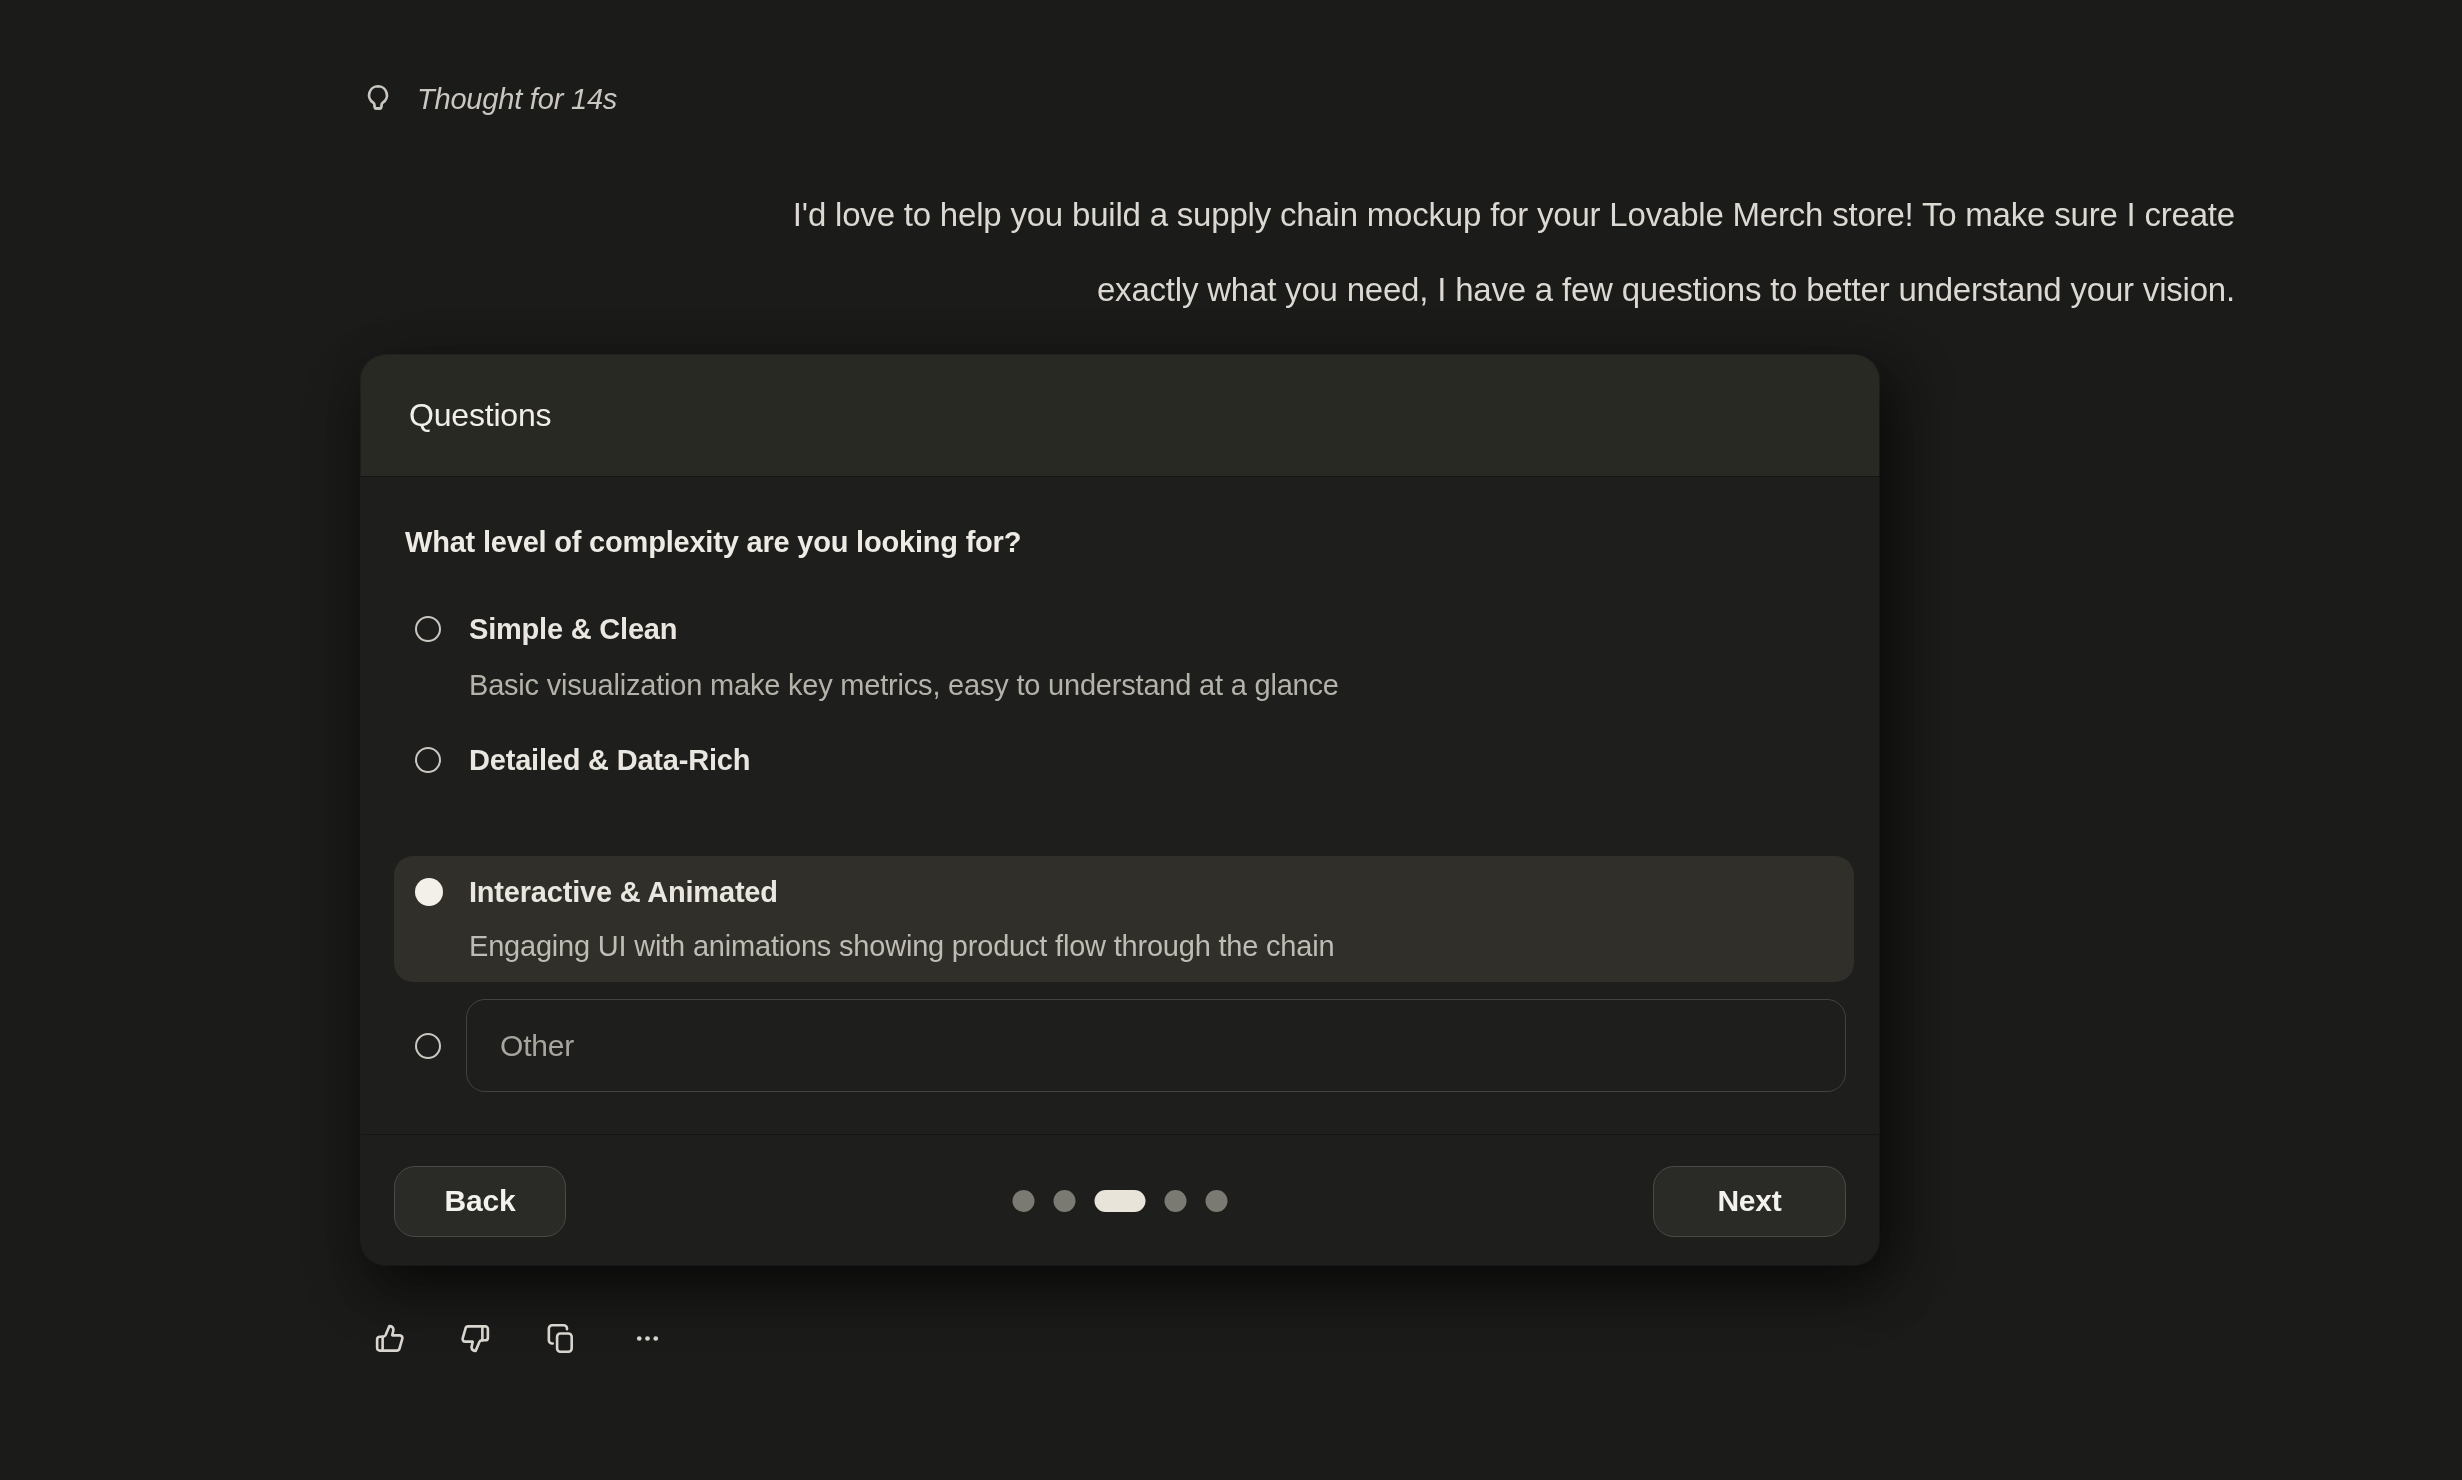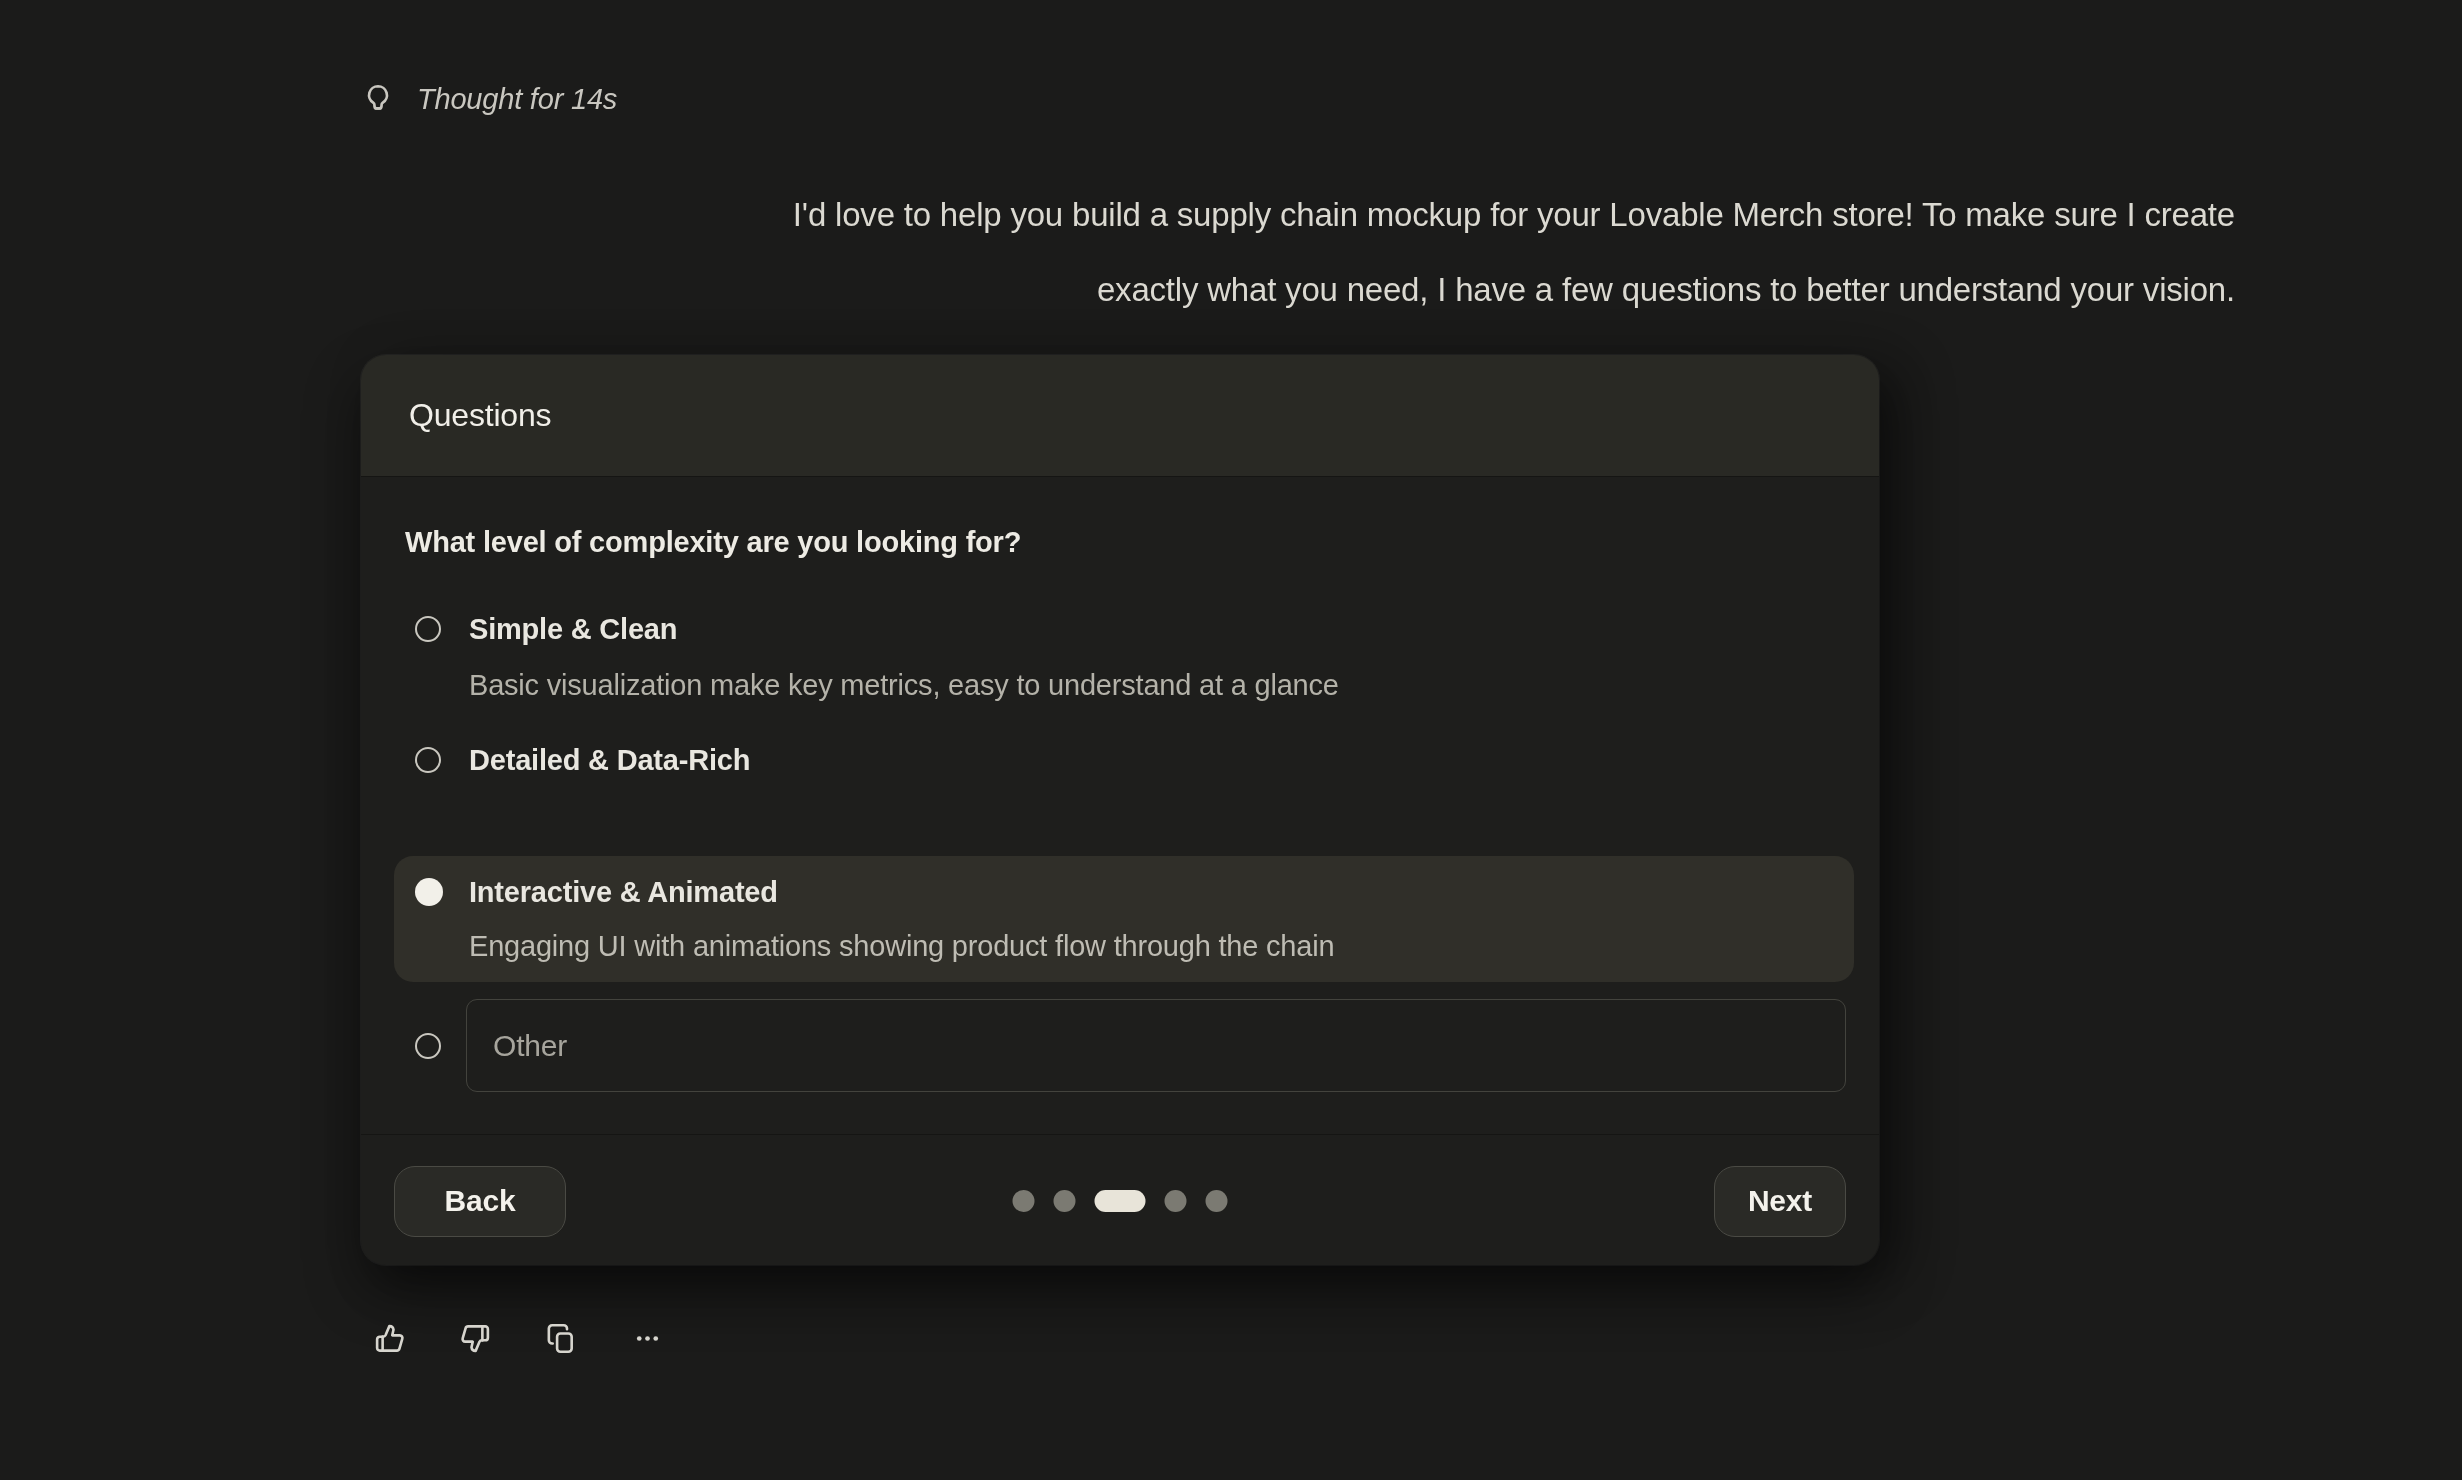--- a/index.html
+++ b/index.html
@@ -75,39 +75,39 @@
     background: var(--selected-option-bg, #302f29); border-radius:19px;
   }
   .selected-box .radio { left:21px; top:22.4px; }
   .selected-box .option-title { left:75px; top:18px; }
   .selected-box .option-desc { left:75px; top:72px; color:#bebcb3; }
 
   .other-radio { left:54px; top:678px; }
   .other-input {
     position:absolute; left:105px; top:644px; width:1380px; height:93px;
     background:transparent; border:1.7px solid var(--input-border, #43433d);
-    border-radius:11px; outline:none; padding:0 26px;
+    border-radius:19px; outline:none; padding:0 33px;
     font-family:inherit; font-size:30px; color:#dedcd4; letter-spacing:-0.2px;
   }
   .other-input::placeholder { color:#a7a59d; opacity:1; }
 
   .card-footer {
     position:absolute; left:0; right:0; bottom:0; height:131px;
     border-top:1.7px solid #151513; border-radius:0 0 25px 25px;
   }
   .btn {
     position:absolute; top:30.5px; height:71px;
     background: var(--button-bg, #2a2a26);
     border:1.7px solid var(--button-border, #4a4a44);
     border-radius:21px; color:#f4f2ec;
     font-family:inherit; font-size:30px; font-weight:700; letter-spacing:-0.2px;
     display:flex; align-items:center; justify-content:center; cursor:pointer;
   }
   .btn-back { left:33px;  width:172px; }
-  .btn-next { right:33px; width:132px; }
+  .btn-next { right:33px; width:193px; }
 
   .dots {
     position:absolute; left:50%; top:55px; transform:translateX(-50%);
     display:flex; align-items:center; gap:19px;
   }
   .dot { width:22px; height:22px; border-radius:50%; background: var(--dot, #7b7a72); }
   .dot.active { width:51px; border-radius:11.5px; background: var(--dot-active, #e8e4d9); }
 
   
   .actions { position:absolute; left:373px; top:1322px; display:flex; gap:53px; }

